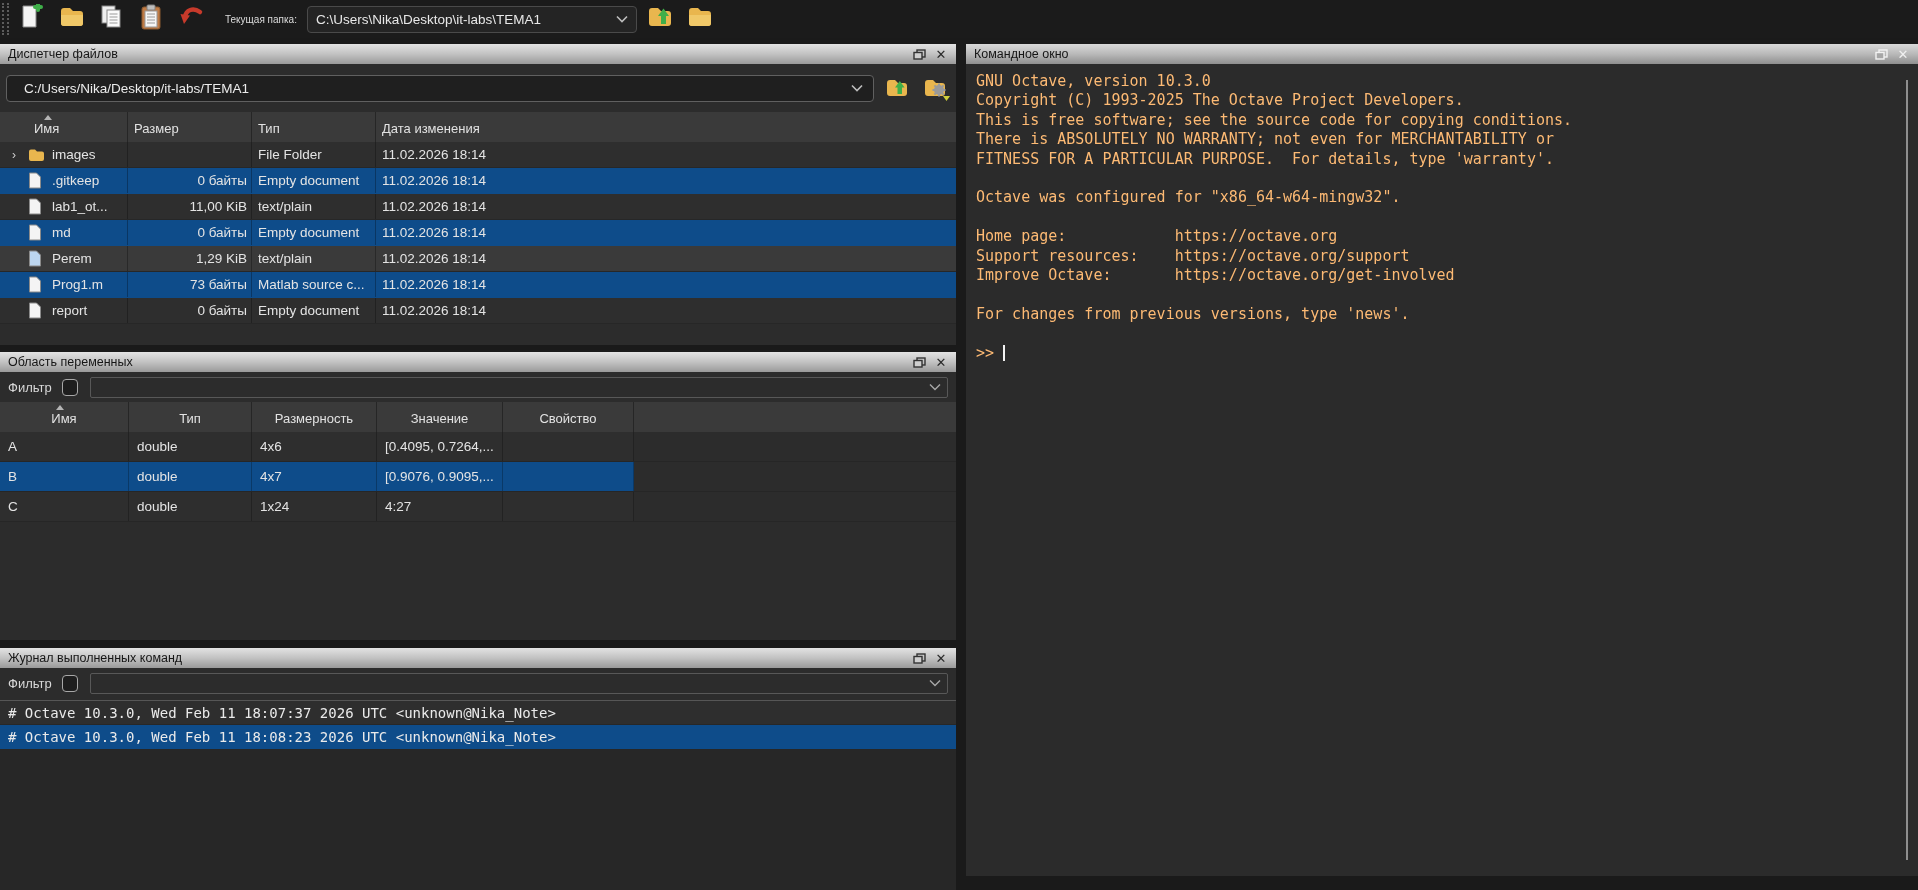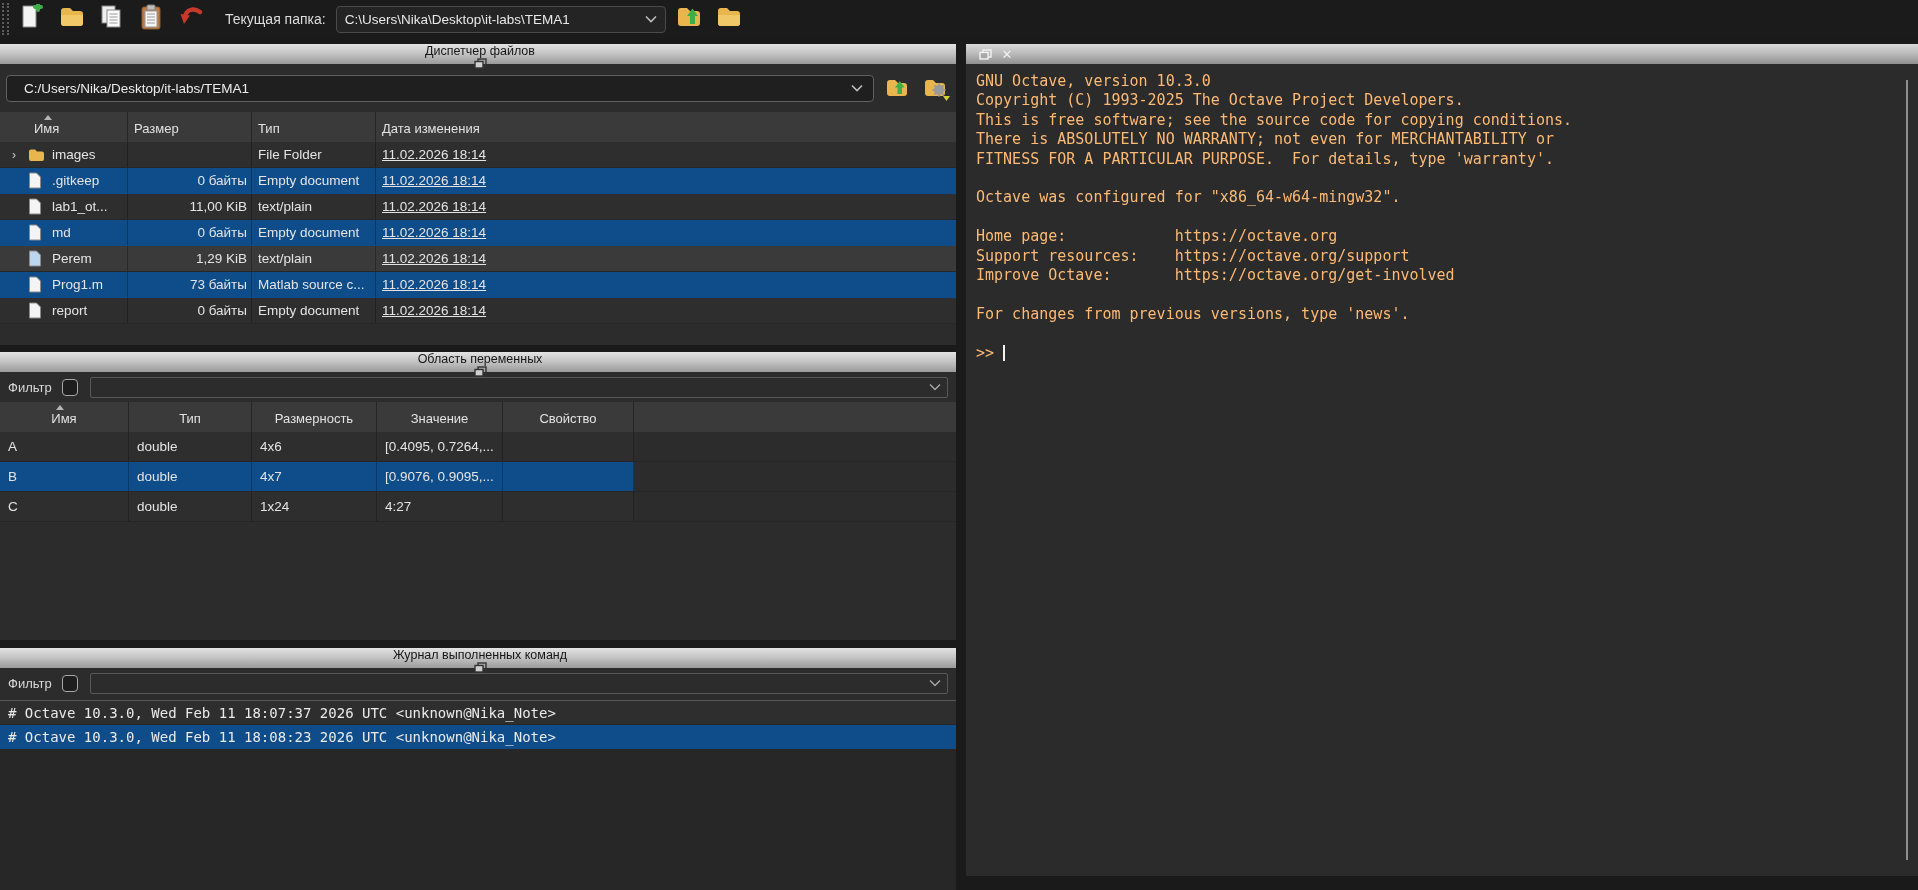--- a/index.html
+++ b/index.html
@@ -4,31 +4,31 @@
 <style>
   * { box-sizing: border-box; margin: 0; padding: 0; }
   html,body { width:1918px; height:890px; overflow:hidden; }
   body { background:#1a1a1a; font-family:"Liberation Sans","DejaVu Sans",sans-serif; color:#e4e4e4; }
   .stage { position:relative; width:1918px; height:890px; }
 
   
   .toolbar { position:absolute; left:0; top:0; width:1918px; height:38px; background:#1b1b1b; display:flex; align-items:center; }
   .drag-handle { width:7px; height:32px; margin-left:2px; border-left:2px dotted #5c5c5c; border-right:2px dotted #5c5c5c; }
   .tb-btn { width:34px; height:32px; margin-left:6px; display:flex; align-items:center; justify-content:center; border-radius:3px; }
-  .tb-label { margin-left:16px; margin-right:10px; font-size:14px; color:#dcdcdc; }
+  .tb-label { margin-left:16px; margin-right:10px; font-size:10px; color:#dcdcdc; }
   .tb-combo { width:330px; height:27px; background:#242424; border:1px solid #4a4a4a; border-radius:4px; display:flex; align-items:center; padding:0 8px; font-size:13.5px; color:#e8e8e8; }
   .tb-combo .txt { flex:1; white-space:nowrap; overflow:hidden; }
   .chev-svg { flex:0 0 auto; }
 
   
   .panel { position:absolute; background:#2c2c2c; }
   .ptitle { height:20px; background:linear-gradient(180deg,#f4f4f4 0%,#d6d6d6 50%,#b2b2b2 100%); color:#161616; font-size:12.5px; display:flex; align-items:center; padding:0 4px 0 8px; }
   .ptitle .t { flex:1; }
   .tbtn { width:22px; height:18px; display:flex; align-items:center; justify-content:center; }
-  .ptitle.dark-ico { background:linear-gradient(180deg,#e3e3e3 0%,#c2c2c2 50%,#9a9a9a 100%);flex-direction:column; }
+  .ptitle.dark-ico { background:linear-gradient(180deg,#e3e3e3 0%,#c2c2c2 50%,#9a9a9a 100%); }
   .close-x { font-size:13px; font-weight:bold; color:#2b2b2b; line-height:1; }
   .ptitle.light-ico .close-x { color:#f0f0f0; }
 
   
   .filter-row { height:30px; display:flex; align-items:center; padding:0 8px; background:#2c2c2c; }
   .filter-row .flabel { font-size:13px; color:#d8d8d8; }
   .fcheck { width:16px; height:17px; border:1px solid #a8a8a8; border-radius:4px; background:#1e1e1e; margin-left:10px; }
   .fcombo { flex:1; height:21px; margin-left:12px; background:#2c2c2c; border:1px solid #585858; border-radius:2px; display:flex; align-items:center; justify-content:flex-end; padding:0 6px; }
 
   
@@ -41,21 +41,21 @@
   .thead { background:#3a3a3a; height:30px; }
   .thead .hcell { position:relative; display:flex; align-items:flex-end; padding:0 0 6px 6px; font-size:13px; color:#e2e2e2; border-right:1px solid #262626; }
   .sort-up { position:absolute; top:3px; left:44px; width:0; height:0; border-left:4px solid transparent; border-right:4px solid transparent; border-bottom:5px solid #b5b5b5; }
   .fm-row { height:26px; align-items:center; font-size:13.5px; background:#2e2e2e; border-bottom:1px solid #272727; }
   .fm-row.cur { background:#3a3a3a; }
   .fm-row.sel { background:#0e4c8a; border-bottom-color:#0e4c8a; }
   .fm-row .cell { height:100%; display:flex; align-items:center; overflow:hidden; white-space:nowrap; border-right:1px solid rgba(0,0,0,0.28); }
   .fm-row .cell.name { padding-left:12px; }
   .fm-row .cell.size { justify-content:flex-end; padding-right:4px; }
   .fm-row .cell.type, .fm-row .cell.date { padding-left:6px; }
-  .fm-row .cell.date { border-right:none;text-decoration:underline; }
+  .fm-row .cell.date { border-right:none; }
   .chevtree { width:16px; font-size:12px; color:#cfcfcf; }
   .ficon { width:18px; margin-right:6px; display:flex; align-items:center; }
 
   
   #ws { left:0; top:352px; width:956px; height:288px; }
   .grid6 { display:grid; grid-template-columns:129px 123px 125px 126px 131px 1fr; }
   .thead6 { background:#3a3a3a; height:30px; }
   .thead6 .hcell { position:relative; display:flex; align-items:flex-end; justify-content:center; padding-bottom:6px; font-size:13px; color:#e2e2e2; border-right:1px solid #262626; }
   .thead6 .hcell:last-child { border-right:none; }
   .ws-row { height:30px; font-size:13.5px; background:#2e2e2e; border-bottom:1px solid #262626; }
@@ -413,20 +413,21 @@
     </div>
 
     <div class="hist-list" id="hist-rows">
         <div class="hist-row"># Octave 10.3.0, Wed Feb 11 18:07:37 2026 UTC &lt;unknown@Nika_Note&gt;</div>
         <div class="hist-row sel"># Octave 10.3.0, Wed Feb 11 18:08:23 2026 UTC &lt;unknown@Nika_Note&gt;</div>
       </div>
   </div>
 
   <div class="panel" id="cw">
     <div class="ptitle light-ico" style="background:linear-gradient(180deg,#d9d9d9 0%,#b9b9b9 50%,#8f8f8f 100%);">
+      <span class="t">Командное окно</span>
       <span class="tbtn">
         <svg width="13" height="11">
             <rect x="4" y="1" width="8" height="7" fill="none" stroke="#f2f2f2" stroke-width="1.4"></rect>
             <rect x="1" y="3.5" width="8" height="6.5" fill="#a7a7a7" stroke="#f2f2f2" stroke-width="1.4"></rect>
           </svg>
       </span>
       <span class="tbtn">
           <span class="close-x">✕</span>
         </span>
     </div>

